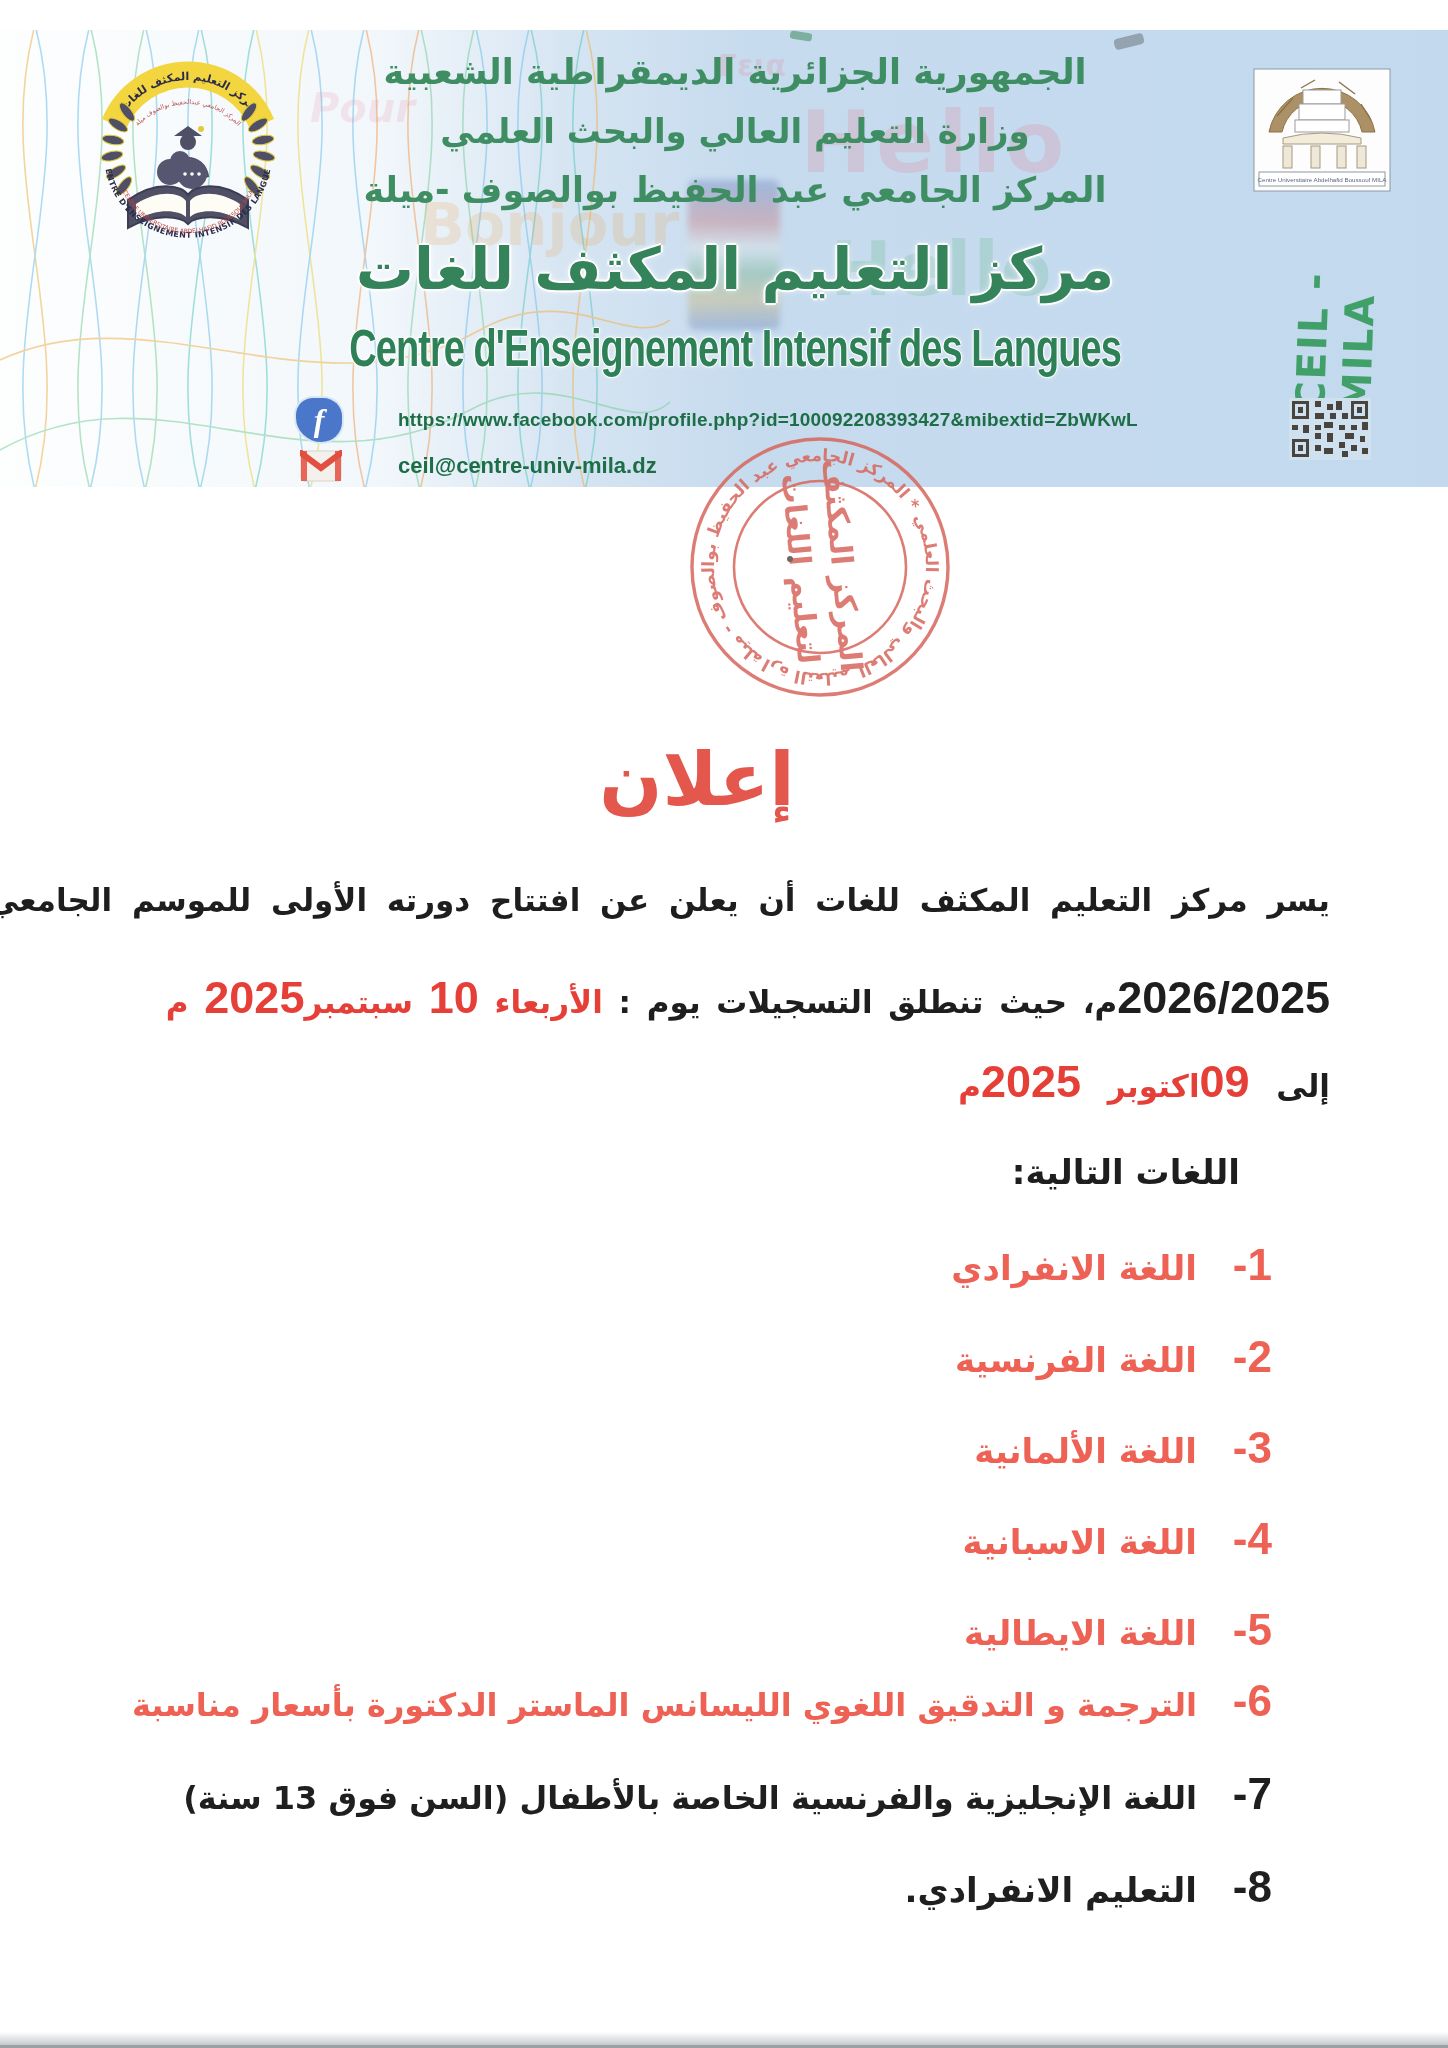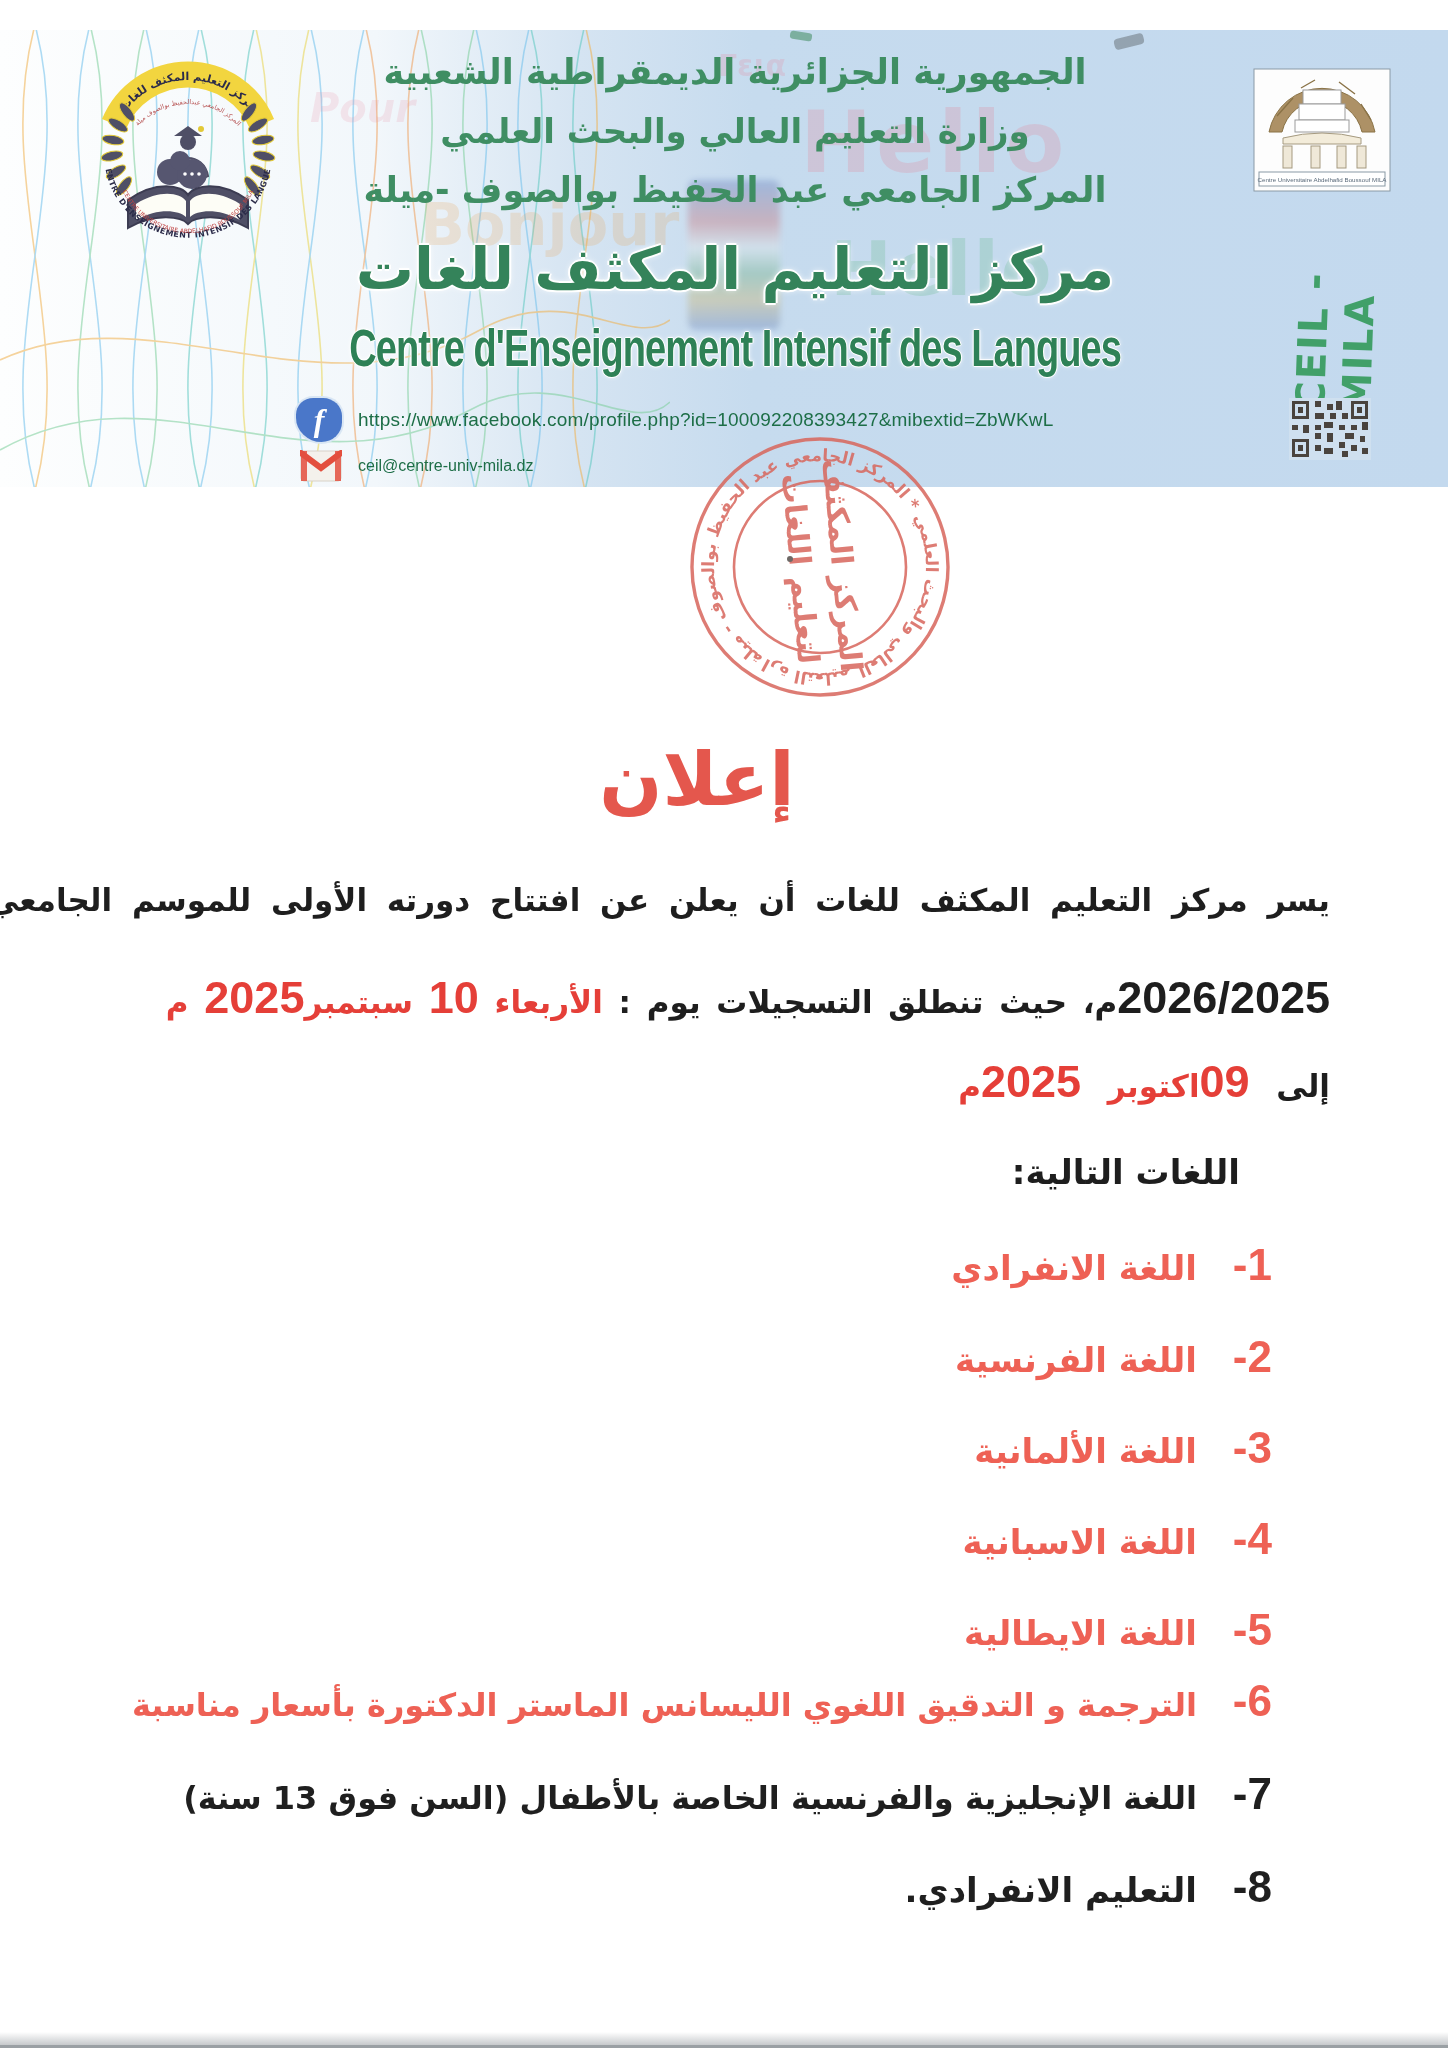--- a/index.html
+++ b/index.html
@@ -35,23 +35,23 @@
         text-shadow:-1px 0 #fff,1px 0 #fff,0 1px #fff,0 -1px #fff,0 0 5px #ffffff;}
 
   .soc-row{position:absolute;display:flex;align-items:center;gap:16px;}
   .fb-row{left:296px;top:368px;}
   .gm-row{left:300px;top:420px;}
   .fb-icon{width:46px;height:44px;background:#4a77c9;border-radius:42% 46% 50% 62%;
            color:#fff;display:flex;align-items:center;justify-content:center;
            box-shadow:0 0 0 2px #d9e6f4;}
   .fb-icon::before{content:"f";font-family:"Liberation Serif",serif;font-weight:bold;
            font-style:italic;font-size:32px;}
-  .soc-text{font-family:"Liberation Sans",sans-serif;font-weight:400;color:#1d6e47;}
+  .soc-text{font-family:"Liberation Sans",sans-serif;font-weight:700;color:#1d6e47;margin-left:40px;}
   .fb-url{font-size:19px;letter-spacing:.2px;}
-  .gm-mail{font-size:16px;}
+  .gm-mail{font-size:22px;}
 
   .uni-logo{position:absolute;left:1253px;top:38px;}
   .ceil-side{position:absolute;left:1272px;top:168px;width:120px;height:250px;}
   .ceil-side span{position:absolute;left:-62px;top:108px;display:block;width:250px;
         transform:rotate(-88deg);font-weight:800;font-size:40px;color:#41a069;
         letter-spacing:2px;font-family:"DejaVu Sans",sans-serif;text-align:center;}
   .qr{position:absolute;left:1288px;top:368px;}
 
   
   .stamp{position:absolute;left:655px;top:399px;opacity:.85;}

